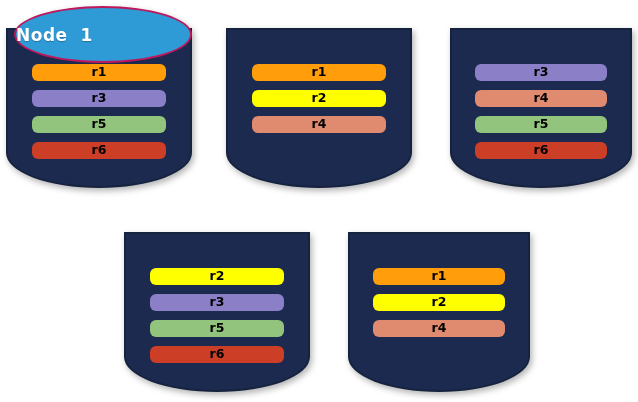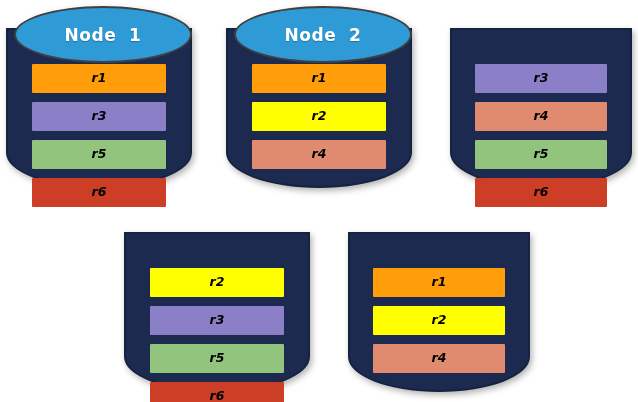--- a/index.html
+++ b/index.html
@@ -46,26 +46,26 @@
   }
 
   
   .cyl-top {
     position: absolute;
     left: 8px;
     right: 0;
     top: 0;
     height: 57px;
     background: #2e9ad6;
-    border: 2px solid #404040;
+    border: 2px solid #be185d;
     border-radius: 50%;
     box-sizing: border-box;
     display: flex;
     align-items: center;
-    justify-content: center;
+    justify-content: flex-start;
   }
 
   .node-title {
     color: #ffffff;
     font-weight: bold;
     font-size: 17px;
     letter-spacing: 0.5px;
     text-shadow: 0 1px 1px rgba(0,0,0,0.25);
     white-space: pre;
     user-select: none;
@@ -78,27 +78,26 @@
     right: 0;
     top: 58px;
     display: flex;
     flex-direction: column;
     align-items: center;
     gap: 9px;
   }
 
   .record-bar {
     width: 72%;
-    height: 29px;
-    border-radius: 1px;
+    height: 17px;
+    border-radius: 6px;
     display: flex;
     align-items: center;
     justify-content: center;
     box-sizing: border-box;
-    font-style: italic;
   }
 
   .record-label {
     font-size: 12.5px;
     font-weight: bold;
     color: #000000;
     line-height: 1;
     user-select: none;
   }
 
@@ -133,23 +132,20 @@
         </div>
         <div class="record-bar" style="background: rgb(204, 62, 38);">
           <span class="record-label">r6</span>
         </div>
       </div>
   </div>
 
   <div class="node" id="node-2">
     <div class="cyl">
       <div class="cyl-body"></div>
-      <div class="cyl-top">
-        <span class="node-title">Node  2</span>
-      </div>
     </div>
     <div class="records">
         <div class="record-bar" style="background: rgb(255, 157, 10);">
           <span class="record-label">r1</span>
         </div>
         <div class="record-bar" style="background: rgb(255, 255, 0);">
           <span class="record-label">r2</span>
         </div>
         <div class="record-bar" style="background: rgb(224, 138, 112);">
           <span class="record-label">r4</span>

